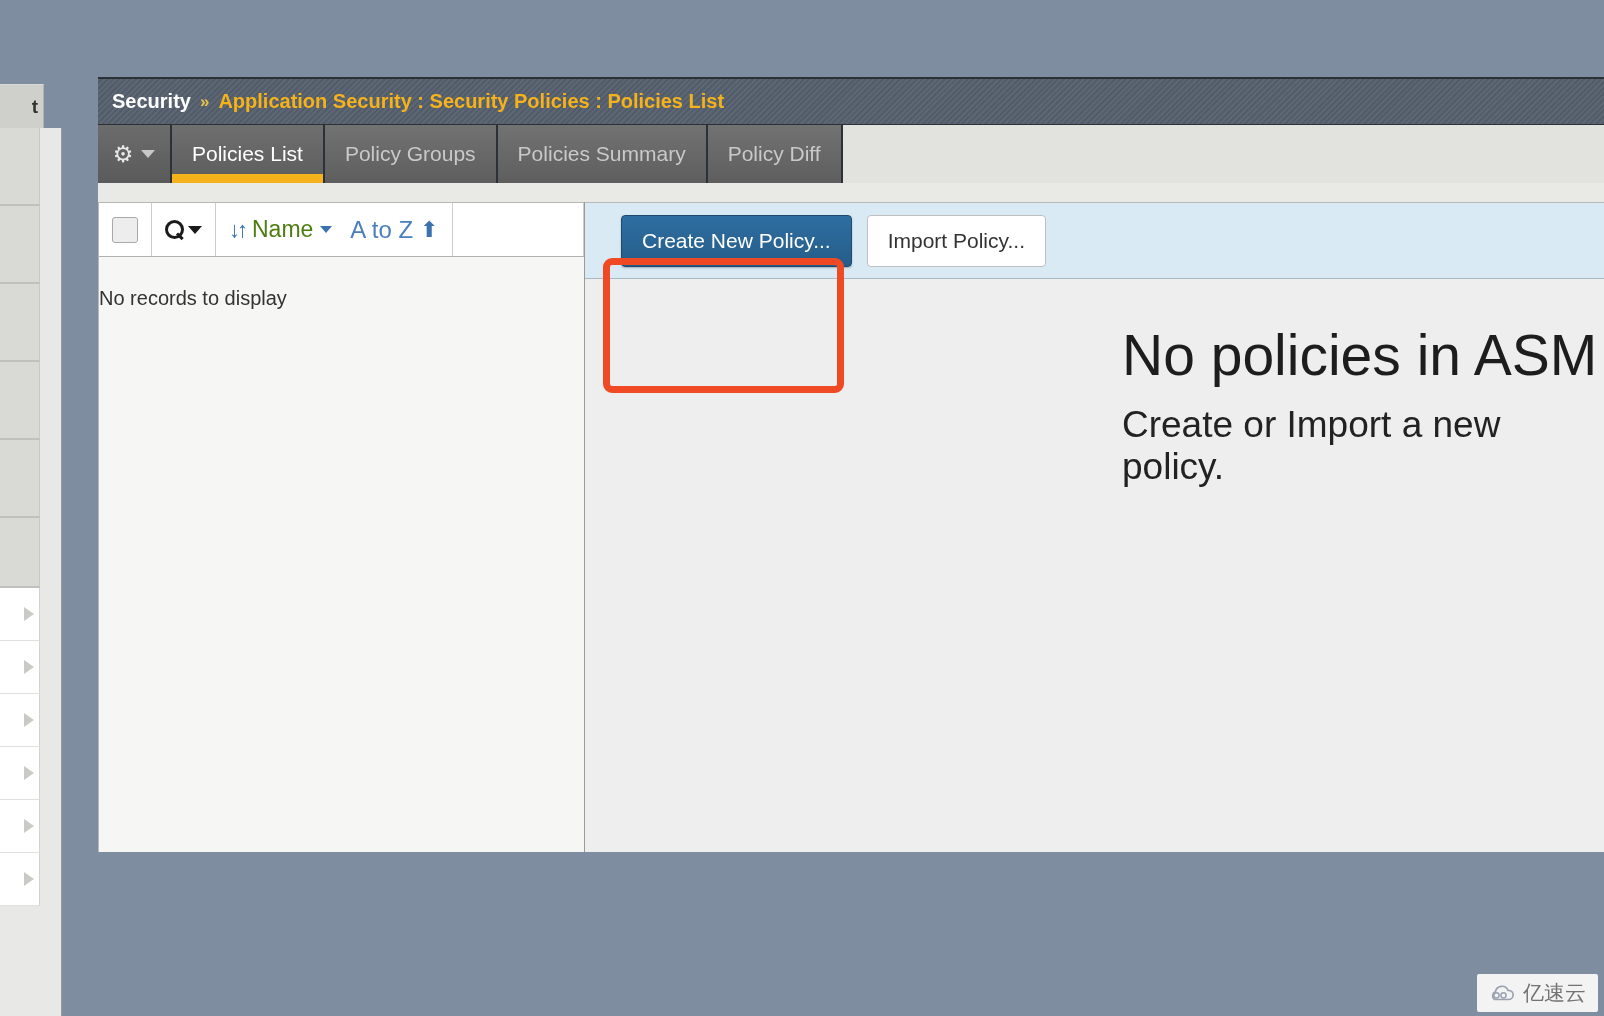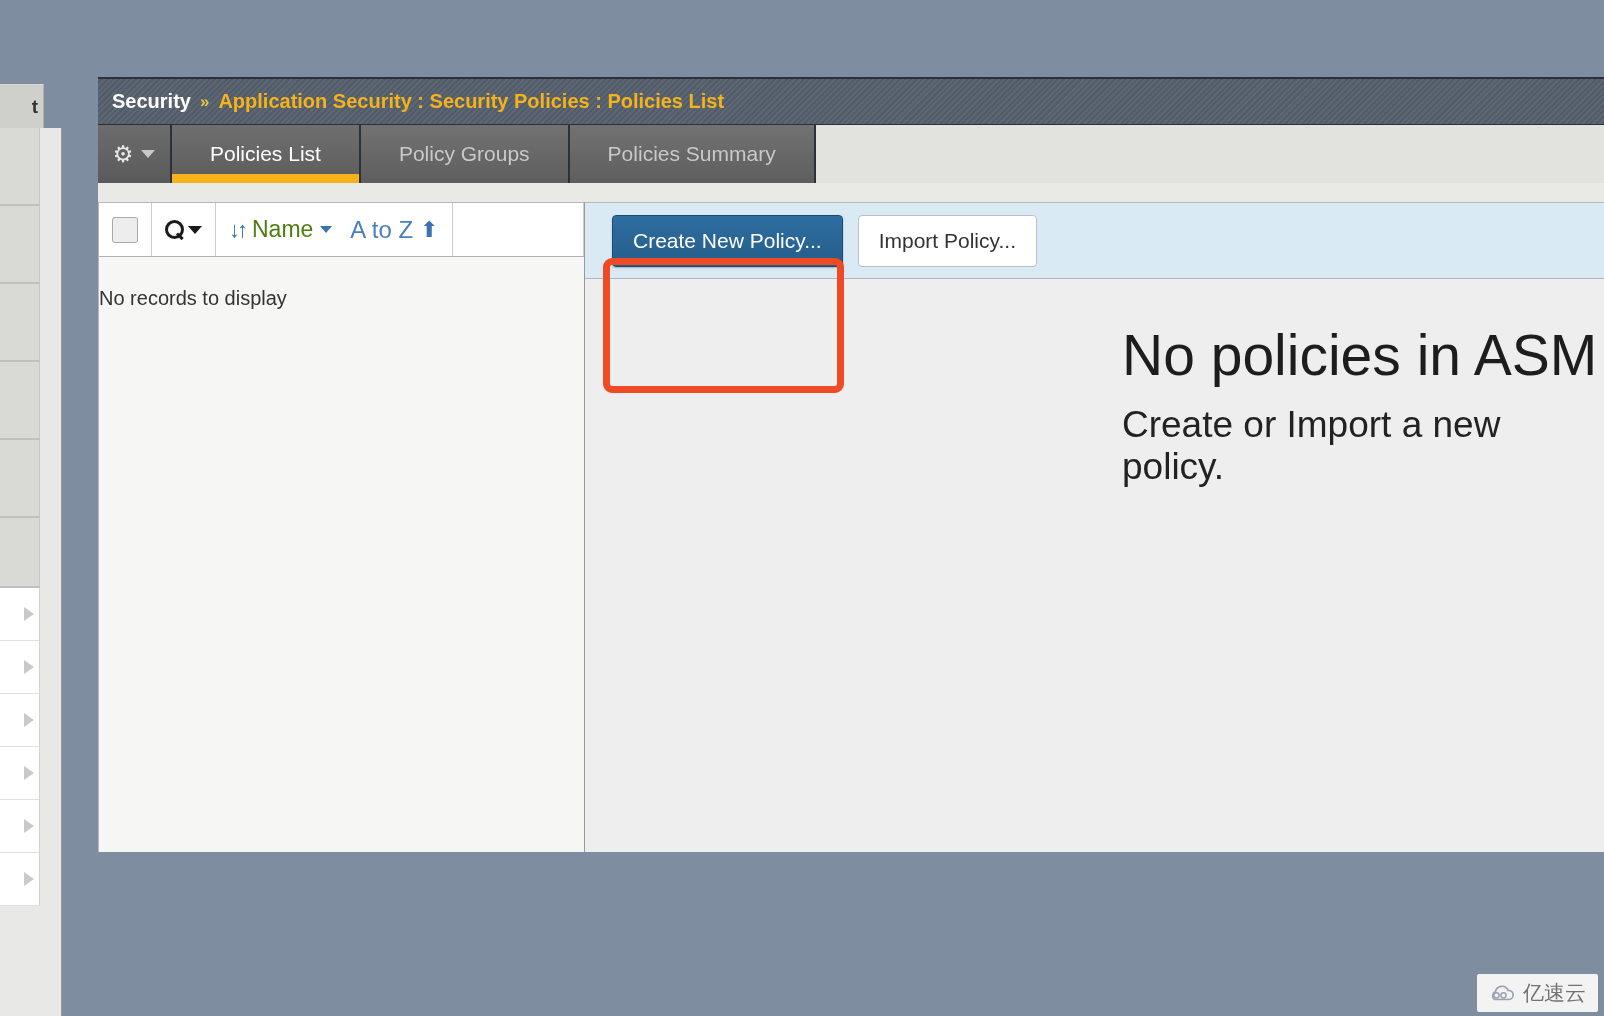--- a/index.html
+++ b/index.html
@@ -138,21 +138,21 @@
   }
   .gear-glyph { font-size: 23px; color: #e8e8e8; line-height: 1; }
   .gear-caret {
     width: 0; height: 0;
     border-left: 7px solid transparent;
     border-right: 7px solid transparent;
     border-top: 8px solid #c8c8c8;
   }
   .tab {
     position: relative;
-    padding: 0 38px;
+    padding: 0 20px;
     display: flex;
     align-items: center;
     background: linear-gradient(180deg,#727272 0%, #5e5e5e 100%);
     border-right: 2px solid #2c3138;
     color: #c9c9c9;
     font-size: 21px;
     cursor: pointer;
     white-space: nowrap;
   }
   .tab.active {
@@ -275,21 +275,21 @@
     display: flex;
     flex-direction: column;
     border-top: 1px solid #b8b8b4;
   }
   #action-bar {
     height: 76px;
     background: #daeaf5;
     border-bottom: 1px solid #aab8c2;
     display: flex;
     align-items: center;
-    padding-left: 27px;
+    padding-left: 36px;
     gap: 15px;
   }
   #create-new-policy-button {
     background: linear-gradient(180deg,#2e6ea1 0%,#255d89 100%);
     color: #ffffff;
     font-size: 21px;
     padding: 13px 20px;
     border: 1px solid #1d4a70;
     border-radius: 4px;
     cursor: pointer;
@@ -401,20 +401,23 @@
       <span class="gear-caret"></span>
     </div>
     <div class="tab active">
       <span>Policies List</span>
     </div>
     <div class="tab">
       <span>Policy Groups</span>
     </div>
     <div class="tab">
       <span>Policies Summary</span>
+    </div>
+    <div class="tab">
+      <span>Policy Diff</span>
     </div>
     <div id="tab-filler"></div>
   </div>
 
   <div id="below-tabs"></div>
 
   <div id="split">
 
     <div id="list-panel">
       <div id="list-toolbar">

